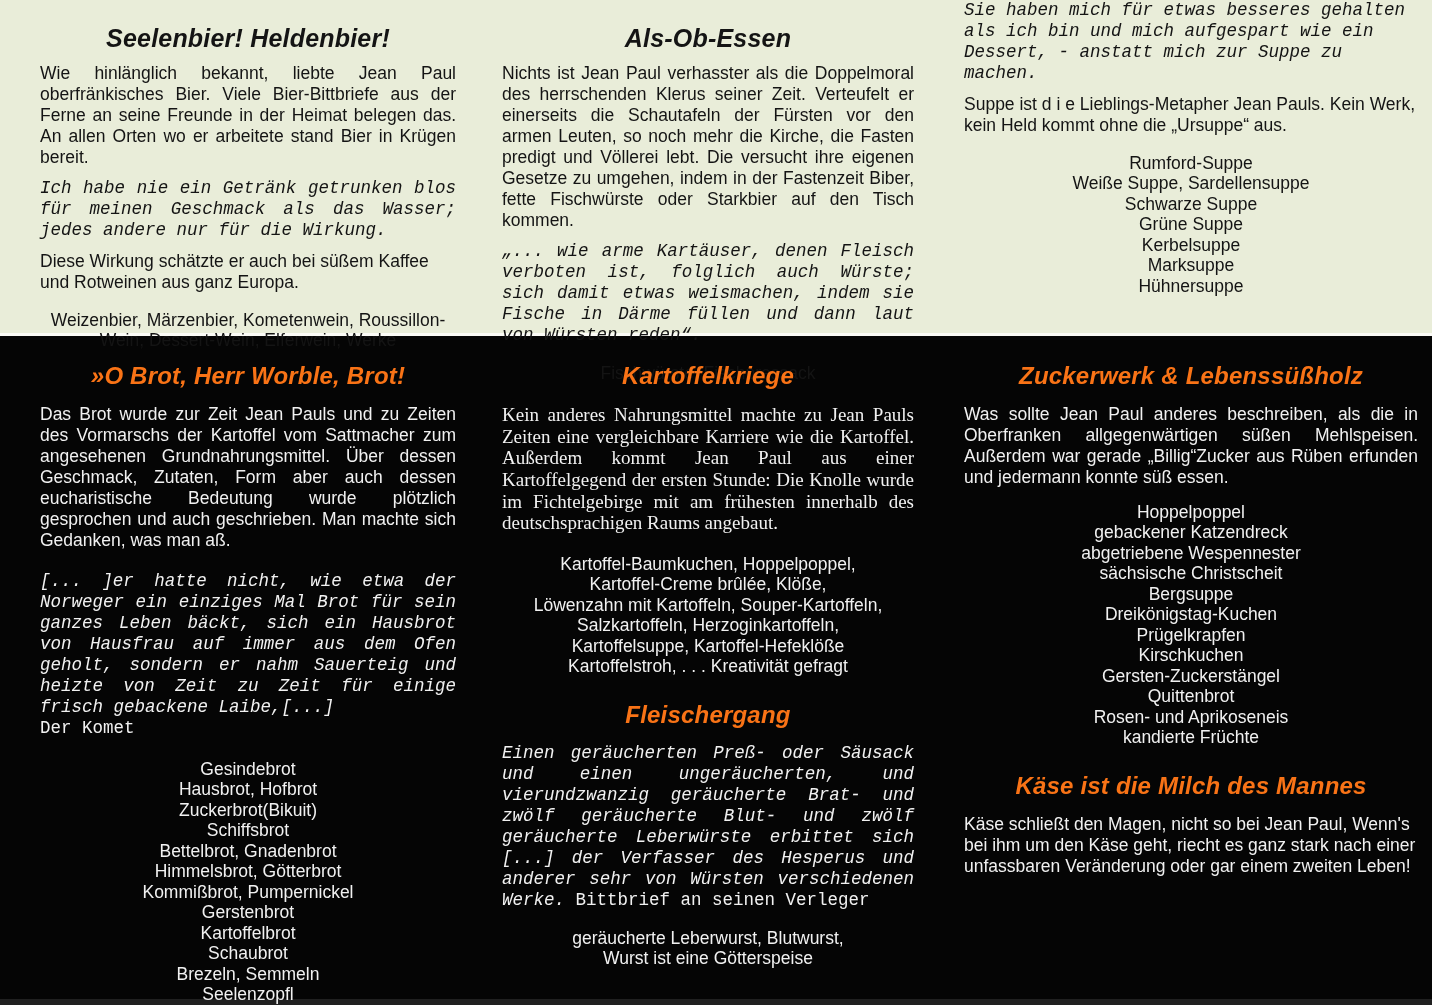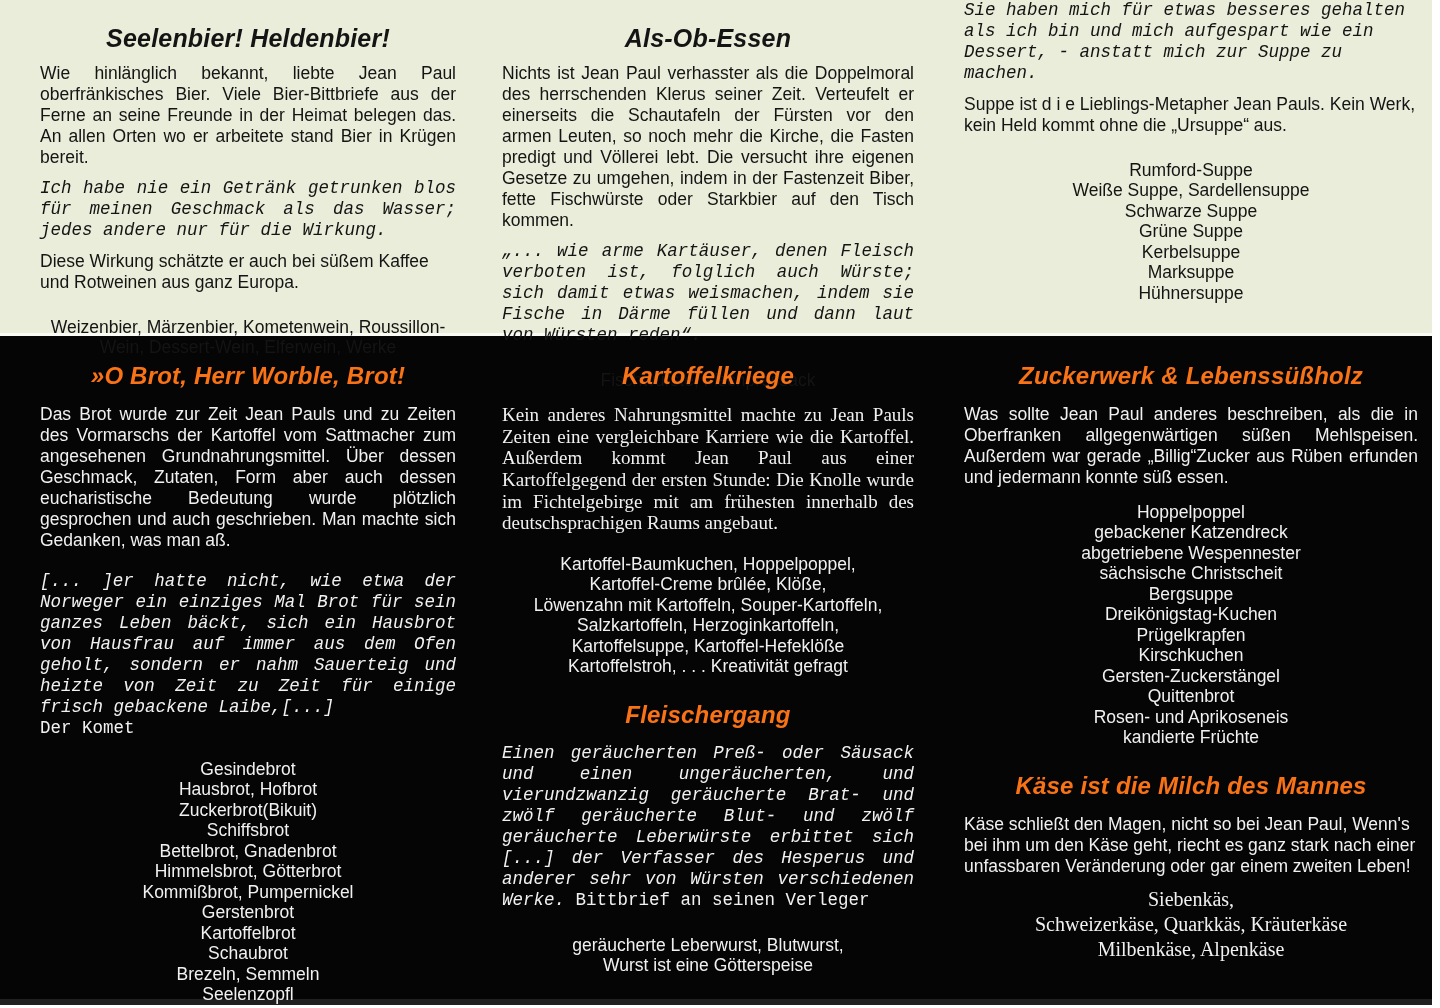--- a/index.html
+++ b/index.html
@@ -25,21 +25,21 @@
 
   h2{font-size:25px;font-style:italic;font-weight:700;text-align:center;margin:24px 0 10px;letter-spacing:.2px;}
   .panel-bottom h2{font-size:24px;margin-top:26px;margin-bottom:14px;color:#f97316;}
   h2.sub{margin-top:24px;}
 
   p{font-size:17.5px;line-height:1.2;margin-bottom:10px;}
   .just{text-align:justify;text-align-last:left;}
   .ital{font-style:italic;font-family:Liberation Mono, monospace;}
   .lines{white-space:pre-line;}
   .center{text-align:center;}
-  .list{font-size:17.5px;line-height:1.17;margin-top:24px;}
+  .list{font-size:17.5px;line-height:1.17;margin-top:17px;}
   .serif{font-family:"Liberation Serif", serif;font-size:19px;line-height:1.14;}
   .serif-list{font-family:"Liberation Serif", serif;font-size:20px;line-height:1.25;}
   .gap-sm{margin-top:14px;}
   .gap-md{margin-top:20px;}
   .attrib{font-style:normal;}
 </style>
 </head>
 <body>
 
 <div class="page">
@@ -125,22 +125,19 @@
 Dreikönigstag-Kuchen
 Prügelkrapfen
 Kirschkuchen
 Gersten-Zuckerstängel
 Quittenbrot
 Rosen- und Aprikoseneis
 kandierte Früchte</p>
 
       <h2 class="sub">Käse ist die Milch des Mannes</h2>
       <p>Käse schließt den Magen, nicht so bei Jean Paul, Wenn's bei ihm um den Käse geht, riecht es ganz stark nach einer unfassbaren Veränderung oder gar einem zweiten Leben!</p>
-      <p class="center lines serif-list">Siebenkäs,
-Schweizerkäse, Quarkkäs, Kräuterkäse
-Milbenkäse,  Alpenkäse</p>
     </section>
 
   </div>
 
   <div class="footer-strip"></div>
 
 </div>
 
 </body></html>

